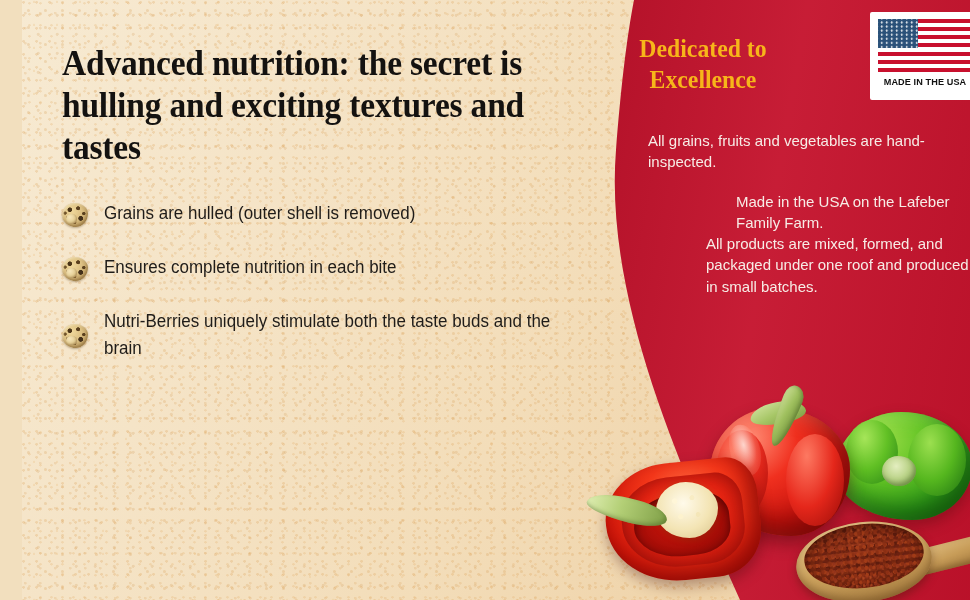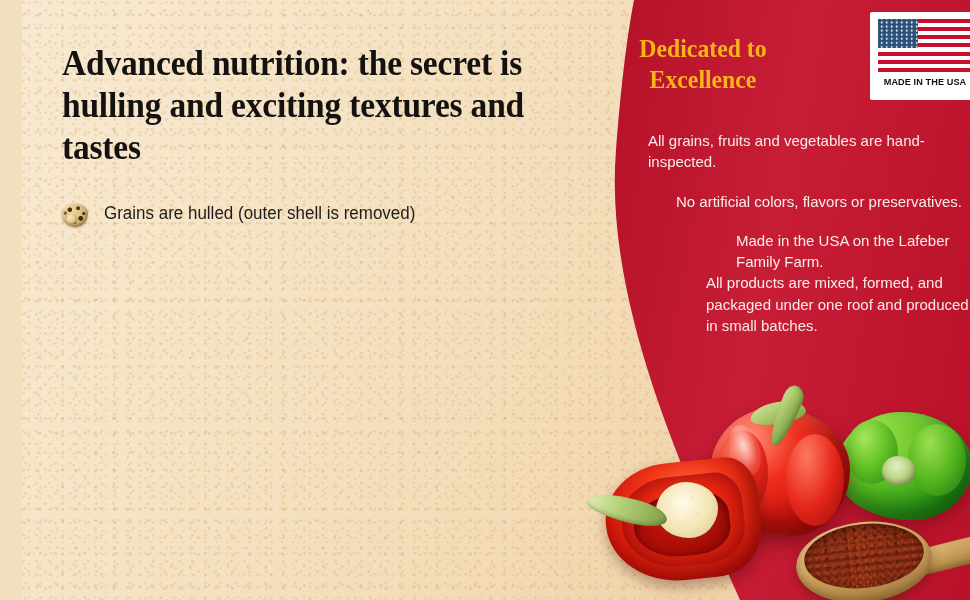--- a/index.html
+++ b/index.html
@@ -294,22 +294,30 @@
   <h1 id="headline">Advanced nutrition: the secret is hulling and exciting textures and tastes</h1>
 
   <div id="bullets">
 
     <div class="bullet-row">
       <span class="berry-icon"></span>
       <span class="bullet-text">Grains are hulled (outer shell is removed)</span>
     </div>
 
 
-
-
+    <div class="bullet-row">
+      <span class="berry-icon"></span>
+      <span class="bullet-text">Ensures complete nutrition in each bite</span>
+    </div>
+
+
+    <div class="bullet-row">
+      <span class="berry-icon"></span>
+      <span class="bullet-text">Nutri-Berries uniquely stimulate both the taste buds and the brain</span>
+    </div>
 
   </div>
 
   <div id="panel-heading">Dedicated to Excellence</div>
 
   <div id="flag-badge">
     <div class="flag">
       <div class="stripe" style="top:0px"></div>
       <div class="stripe" style="top:8.14px"></div>
       <div class="stripe" style="top:16.28px"></div>
@@ -317,21 +325,20 @@
       <div class="stripe" style="top:32.56px"></div>
       <div class="stripe" style="top:40.70px"></div>
       <div class="stripe" style="top:48.84px"></div>
       <div class="canton"></div>
     </div>
     <div id="flag-caption">MADE IN THE USA</div>
   </div>
 
   <div id="panel-paragraphs">
     <p class="panel-p i0">All grains, fruits and vegetables are hand-inspected.</p>
-    <p class="panel-p i1">No artificial colors, flavors or preservatives.</p>
     <p class="panel-p i3">Made in the USA on the Lafeber Family Farm.</p>
     <p class="panel-p i2">All products are mixed, formed, and packaged under one roof and produced in small batches.</p>
   </div>
 
   <div id="veggies">
     <div class="veg" id="green-pepper"></div>
     <div class="veg" id="green-pepper-lobe-a"></div>
     <div class="veg" id="green-pepper-lobe-b"></div>
     <div class="veg" id="green-pepper-stem"></div>
 

